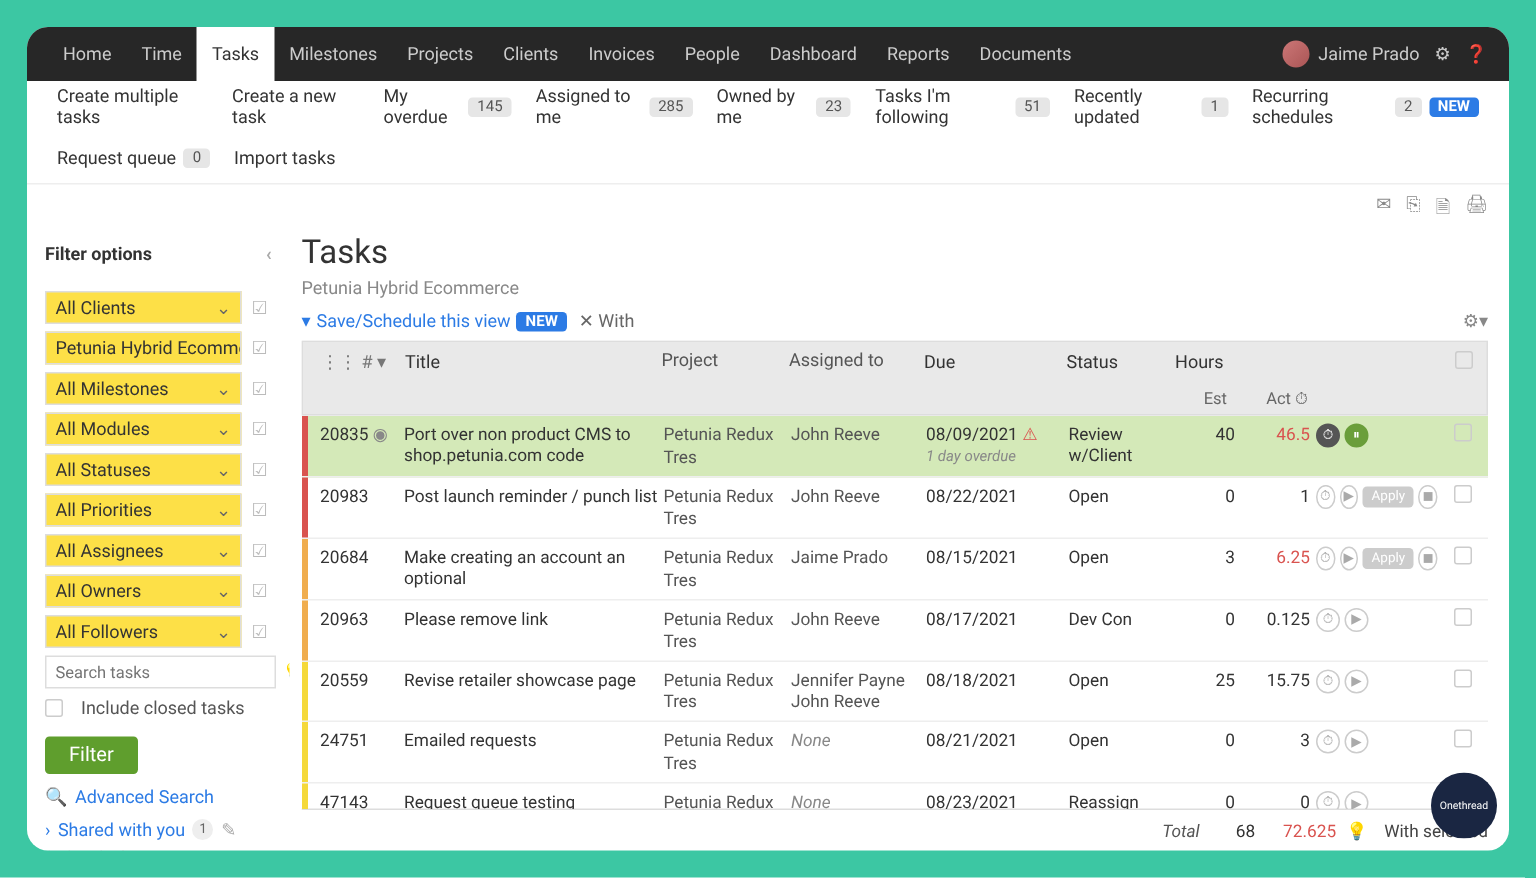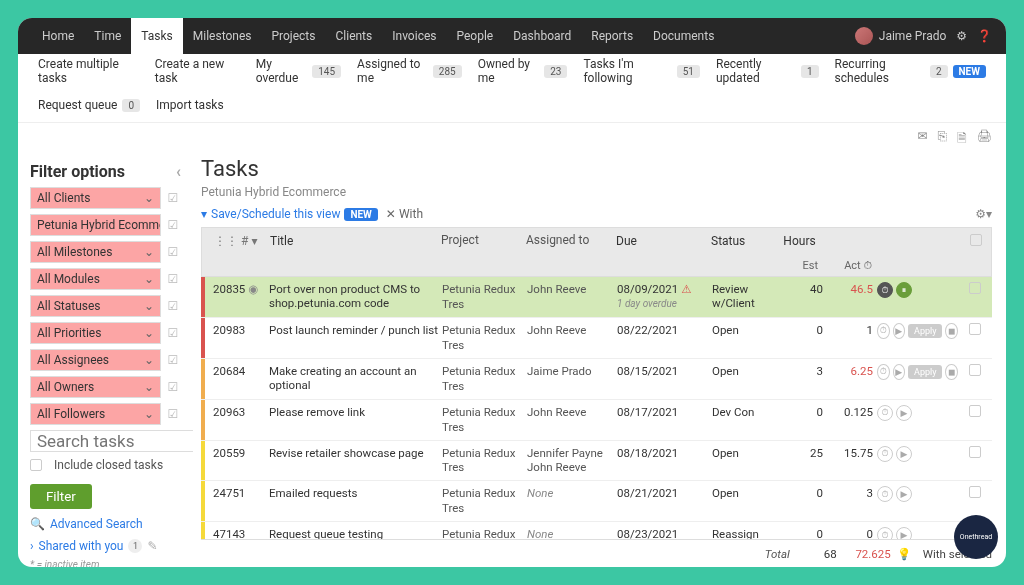--- a/index.html
+++ b/index.html
@@ -14,28 +14,28 @@
 .topnav .topicon { margin-left:10px; cursor:pointer; }
 .subnav { border-bottom:1px solid #eee; padding:0 14px; }
 .subnav-row { display:flex; align-items:center; height:34px; gap:4px; }
 .subnav .sitem { padding:0 6px; color:#333; cursor:pointer; display:flex; align-items:center; gap:5px; }
 .badge { background:#e6e6e6; color:#555; border-radius:3px; padding:1px 6px; font-size:10px; }
 .badge.new { background:#2c7be5; color:#fff; font-weight:bold; }
 .toolbar { display:flex; justify-content:flex-end; padding:6px 14px; gap:10px; color:#888; }
 .toolbar span { cursor:pointer; }
 .main { display:flex; flex:1; overflow:hidden; }
 .sidebar { width:175px; padding:0 12px 10px 12px; overflow:hidden; }
-.sidebar h4 { font-size:16px; font-weight:bold; margin:6px 0 6px; color:#333; }
+.sidebar h4 { font-size:12px; font-weight:bold; margin:6px 0 18px; color:#333; }
 .sidebar .collapse { float:right; color:#aaa; cursor:pointer; }
 .frow { display:flex; align-items:center; margin-bottom:5px; }
-.fselect { flex:1; border:1px solid #ddd; background:#fca5a5; height:22px; display:flex; align-items:center; justify-content:space-between; padding:0 6px; cursor:pointer; overflow:hidden; white-space:nowrap; }
+.fselect { flex:1; border:1px solid #ddd; background:#fde047; height:22px; display:flex; align-items:center; justify-content:space-between; padding:0 6px; cursor:pointer; overflow:hidden; white-space:nowrap; }
 .fselect .chev { color:#666; }
 .fcheck { width:16px; height:16px; margin-left:4px; color:#bbb; display:flex; align-items:center; justify-content:center; cursor:pointer; }
 .searchbox { display:flex; align-items:center; gap:4px; margin-top:4px; }
-.searchbox input { flex:1; border:1px solid #ddd; height:22px; padding:0 6px; font-size:17px; }
+.searchbox input { flex:1; border:1px solid #ddd; height:22px; padding:0 6px; font-size:11px; }
 .bulb { color:#aaa; cursor:pointer; }
 .includeline { display:flex; align-items:center; gap:12px; margin:6px 0; color:#555; }
 .filterbtn { background:#5f9e2d; color:#fff; border:none; padding:5px 16px; border-radius:3px; cursor:pointer; margin-top:6px; }
 .sideaction { display:flex; align-items:center; gap:5px; margin-top:8px; color:#2c7be5; cursor:pointer; }
 .sideaction .ct { background:#eee; color:#666; border-radius:50%; width:14px; height:14px; display:flex; align-items:center; justify-content:center; font-size:9px; }
 .note { font-style:italic; color:#999; margin-top:6px; font-size:10px;text-decoration:underline; }
 .content { flex:1; padding:0 14px 0 8px; overflow:hidden; display:flex; flex-direction:column; }
 .content h1 { font-size:22px; font-weight:normal; color:#333; margin-bottom:4px; }
 .subtitle { color:#888; font-size:12px; margin-bottom:8px; }
 .viewrow { display:flex; align-items:center; gap:10px; margin-bottom:6px; justify-content:space-between; }
@@ -72,21 +72,21 @@
 .overdue { color:#888; font-style:italic; font-size:10px; }
 .alerticon { color:#d9534f; margin-left:3px; }
 .act-red { color:#d9534f; }
 .rowicons { display:flex; gap:3px; align-items:center; }
 .circ { width:16px; height:16px; border:1px solid #ccc; border-radius:50%; display:flex; align-items:center; justify-content:center; color:#aaa; font-size:9px; cursor:pointer; }
 .circ.dark { background:#555; border-color:#555; color:#fff; }
 .circ.green{ background:#6a9e3a; border-color:#6a9e3a; color:#fff;}
 .applybtn { background:#ccc; color:#fff; font-size:9px; padding:2px 6px; border-radius:3px; cursor:pointer; }
 .chk { width:12px; height:12px; border:1px solid #ccc; border-radius:2px; display:inline-block; }
 .tfoot { border-top:1px solid #ddd; display:flex; align-items:center; height:28px; font-size:11.5px; }
-.tfoot .total-lbl { margin-left:auto; font-style:italic; color:#555; margin-right:10px; }
+.tfoot .total-lbl { margin-left:auto; font-style:italic; color:#555; margin-right:0; }
 .tfoot .withsel { margin-left:8px; color:#444; }
 .logo { position:absolute; bottom:8px; right:8px; width:44px; height:44px; border-radius:50%; background:#1a2642; color:#fff; display:flex; align-items:center; justify-content:center; font-size:7px; text-align:center; }
 .none { font-style:italic; color:#888; }
 </style>
 </head>
 <body>
 <div class="app">
 
 <div class="topnav">
   <div class="navitem">Home</div>

